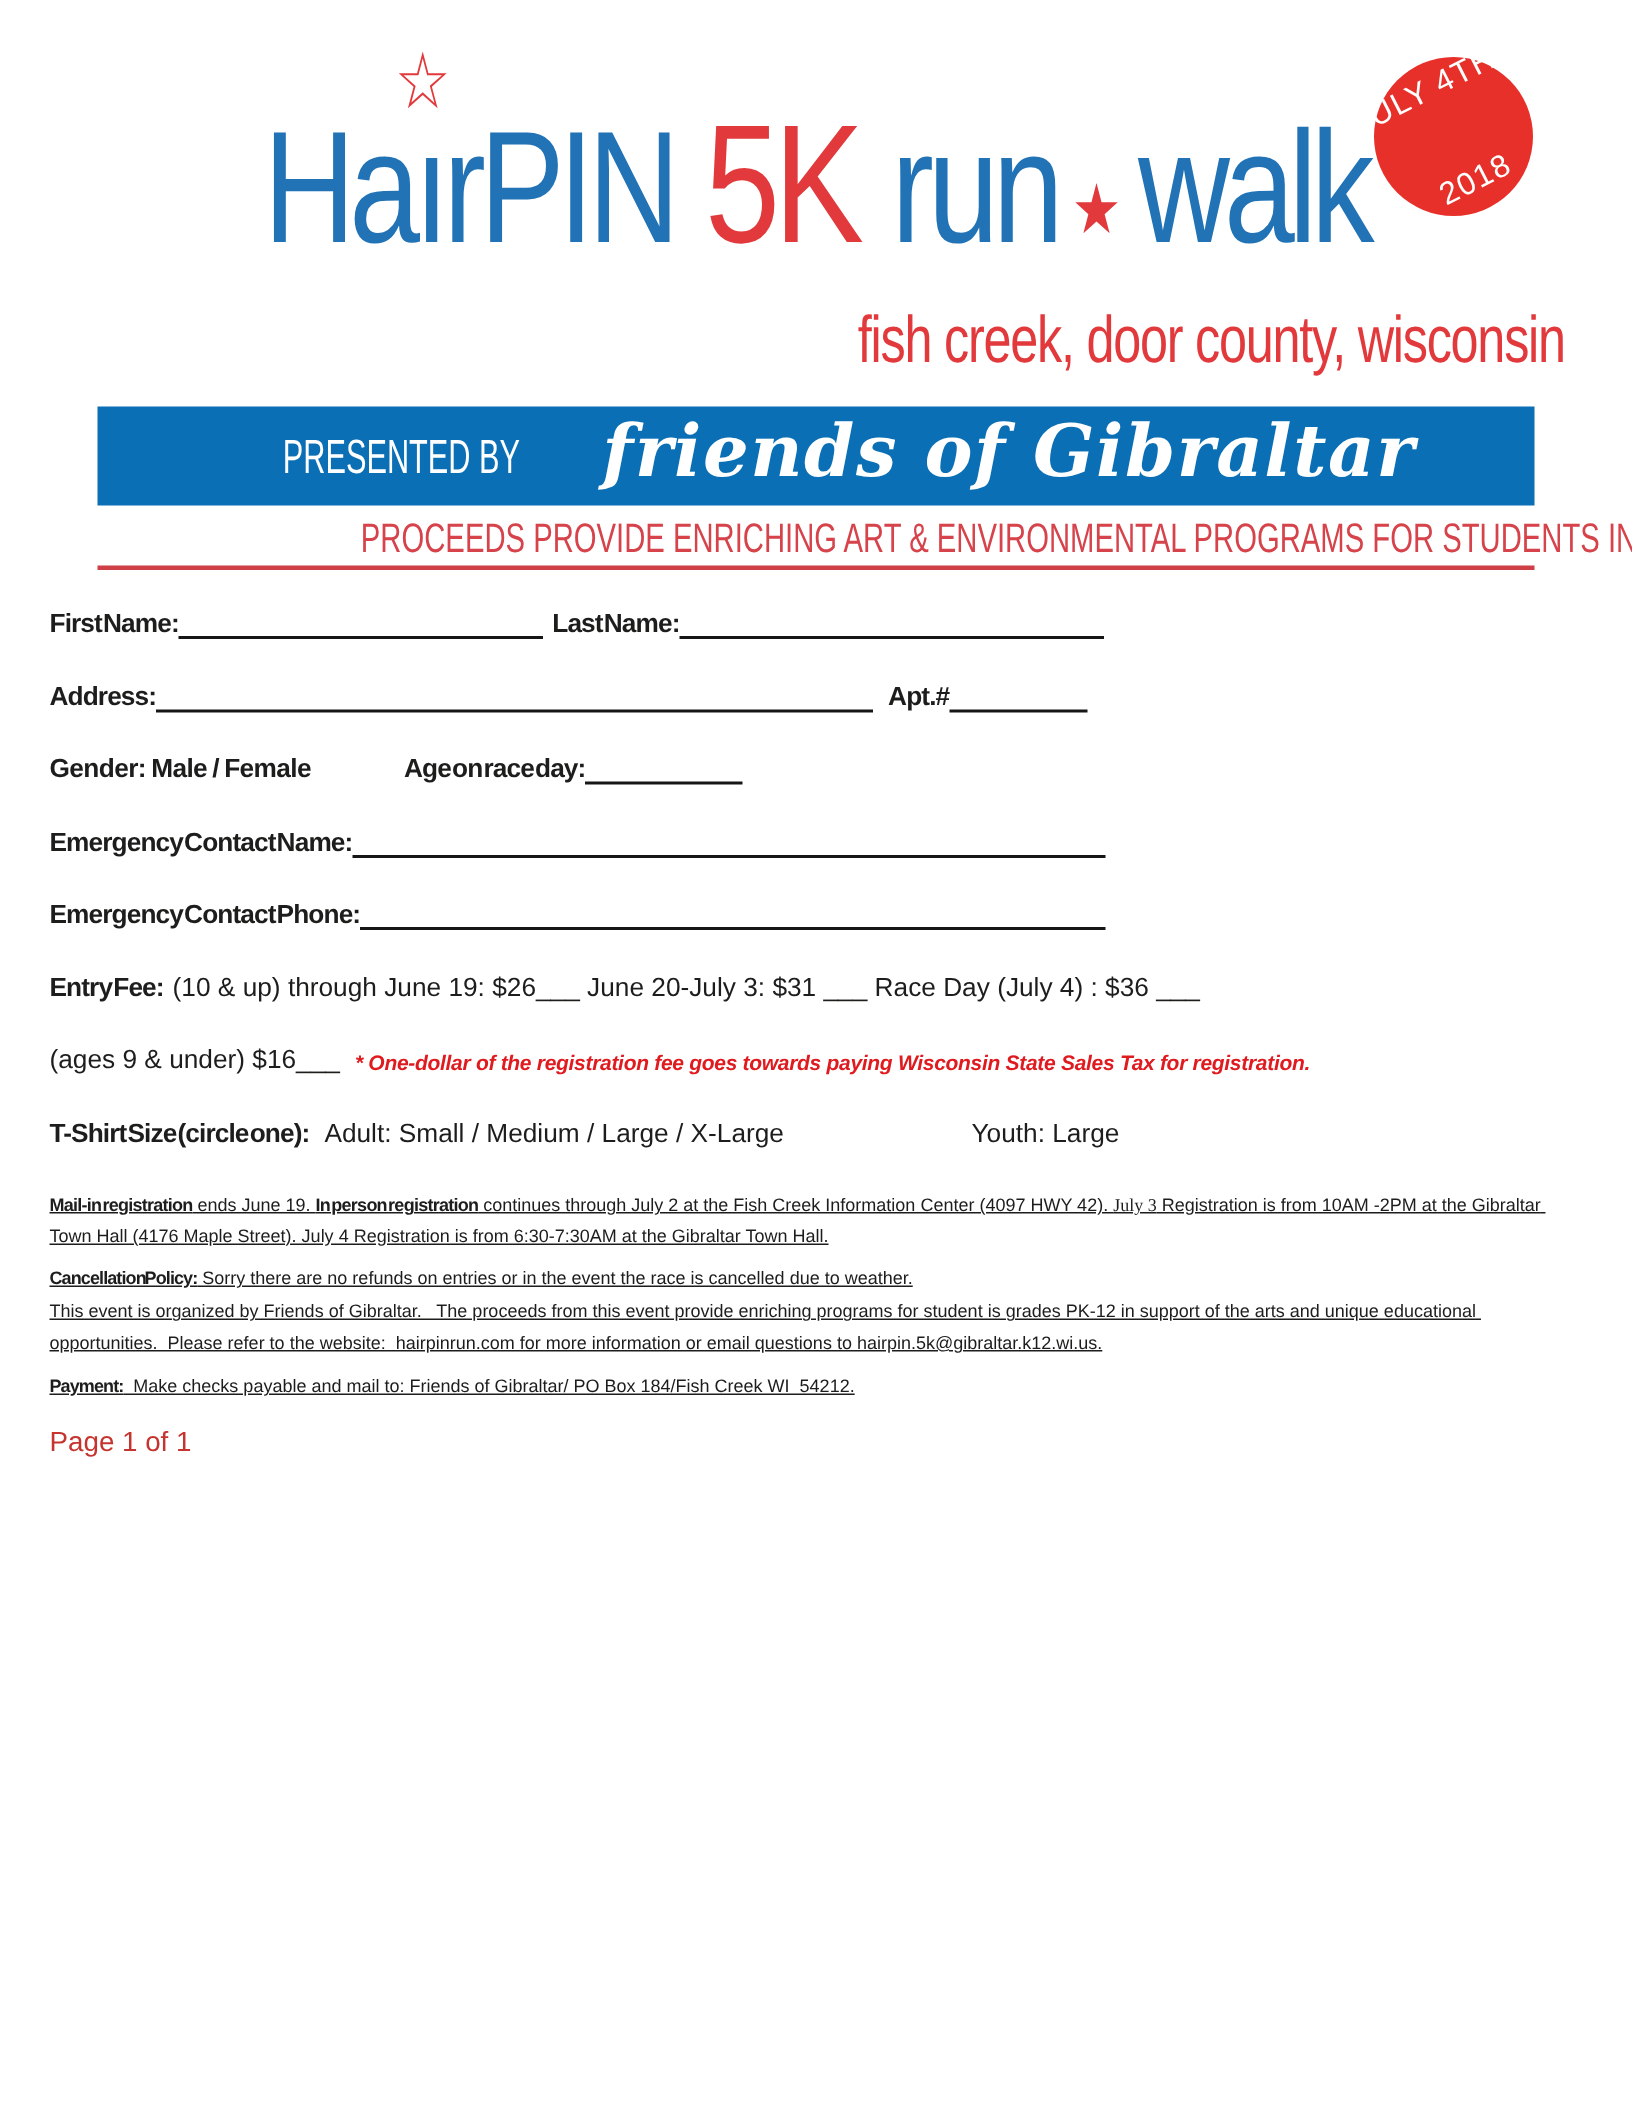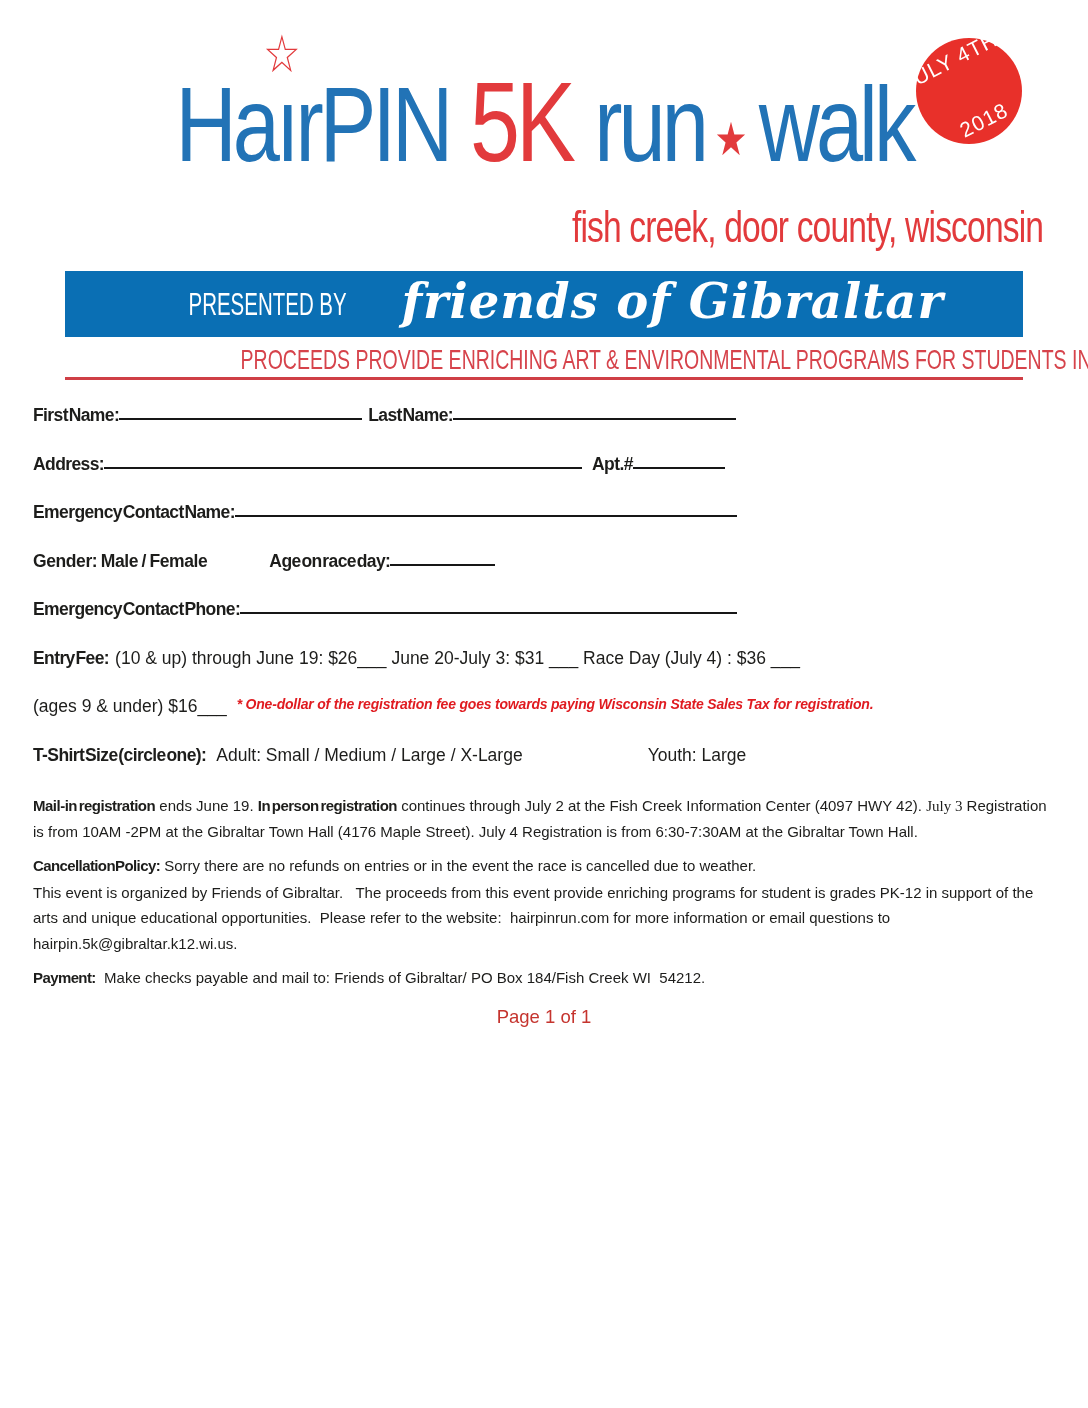--- a/index.html
+++ b/index.html
@@ -82,45 +82,45 @@
     margin-top:58px;text-align:center;
     font-size:23px;font-weight:700;color:var(--title-red);white-space:pre;
   }
   .form-title .u{text-decoration:underline;}
   .note{
     margin:27px 33px 0 33px;font-size:17.5px;line-height:1.58;white-space:pre-wrap;
   }
   main{display:block;}
   .rows{margin:25px 33px 0 33px;}
   .frow{
-    display:flex;align-items:flex-start;margin-bottom:27.5px;
+    display:flex;align-items:flex-end;margin-bottom:27.5px;
     font-size:17.5px;line-height:1.2;margin-top:24px;
   }
   .frow span{white-space:pre;}
   .lbl{font-weight:700;letter-spacing:-0.6px;word-spacing:-3.5px;}
   .lbl2{font-weight:700;letter-spacing:-0.4px;word-spacing:-1px;}
   .bl{display:inline-block;border-bottom:2px solid #161616;height:15px;}
   .ml6{margin-left:6px;}.ml8{margin-left:8px;}.ml10{margin-left:10px;}
   .ml12{margin-left:12px;}.ml14{margin-left:14px;}.ml55{margin-left:55px;}
   .ml62{margin-left:62px;}.ml125{margin-left:125px;}
   .taxnote{
     color:var(--title-red);font-style:italic;font-weight:700;
     letter-spacing:-0.2px;margin-left:10px;font-size:14px;
   }
   .para{
-    margin:0 33px 8px 33px;font-size:15px;line-height:1.76;white-space:pre-wrap;
+    margin:0 33px 8px 33px;font-size:12px;line-height:1.76;white-space:pre-wrap;text-decoration:underline;
   }
   .para b{letter-spacing:-0.5px;word-spacing:-2px;}
   .serif{font-family:"Liberation Serif",serif;}
   .mailin{margin-top:0;}
   .canc{margin-bottom:2px;line-height:1.6;}
   .org{line-height:1.7;margin-bottom:10px;}
   .pay{line-height:1.6;}
   .footer{
-    margin:16px 33px 0 33px;text-align:center;
+    margin:16px 33px 0 33px;text-align:left;
     color:var(--footer-red);font-size:18.5px;
   }
 </style>
 </head>
 <body>
 
 <div class="page">
 
   <header>
     <div class="logo-row">
@@ -164,31 +164,31 @@
       <div class="frow">
         <span class="lbl">Address:</span>
         <span class="bl" style="width:478px"></span>
         <span class="lbl ml10">Apt.#</span>
         <span class="bl" style="width:92px"></span>
       </div>
 
 
 
       <div class="frow">
-        <span class="lbl">Emergency Contact Name:</span>
-        <span class="bl" style="width:502px"></span>
-      </div>
-
-      <div class="frow">
         <span class="lbl2">Gender: Male / Female</span>
         <span class="lbl ml62">Age on race day:</span>
         <span class="bl" style="width:105px"></span>
       </div>
 
       <div class="frow">
+        <span class="lbl">Emergency Contact Name:</span>
+        <span class="bl" style="width:502px"></span>
+      </div>
+
+      <div class="frow">
         <span class="lbl">Emergency Contact Phone:</span>
         <span class="bl" style="width:497px"></span>
       </div>
 
 
       <div class="frow">
         <span class="lbl">Entry Fee:</span>
         <span class="ml6">(10 &amp; up) through June 19: $26___ June 20-July 3: $31 ___ Race Day (July 4) : $36 ___</span>
       </div>
 

